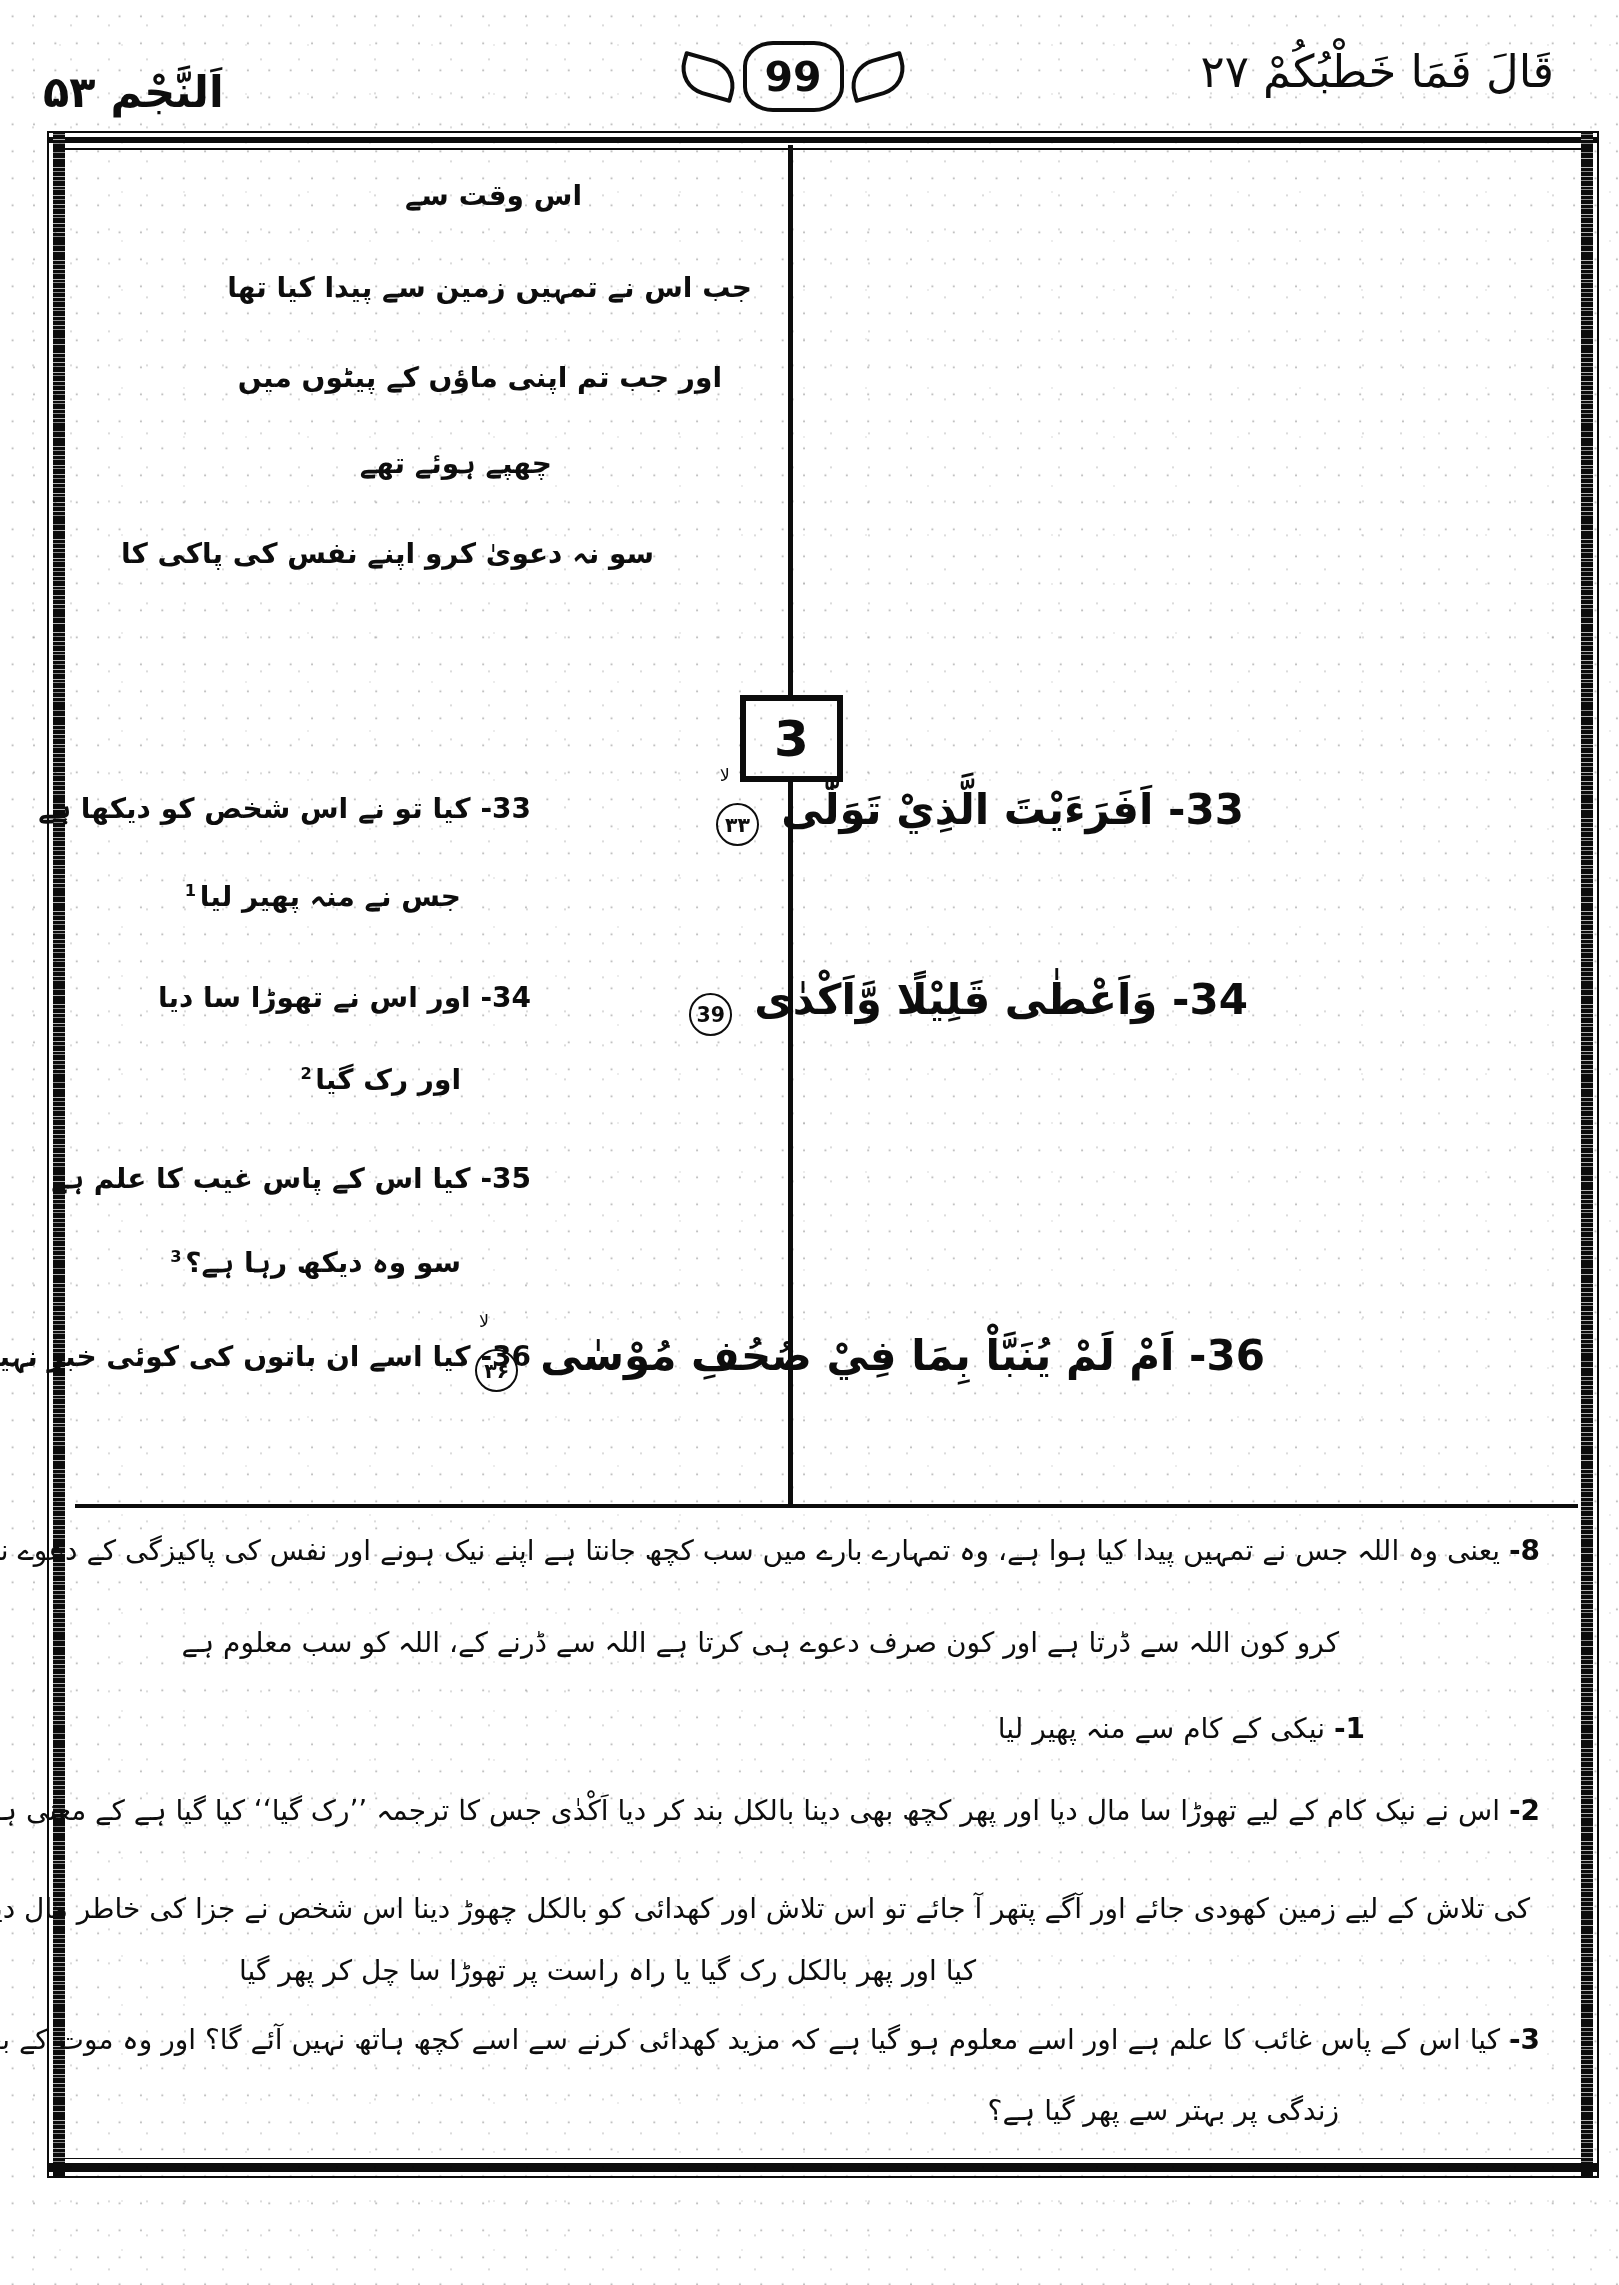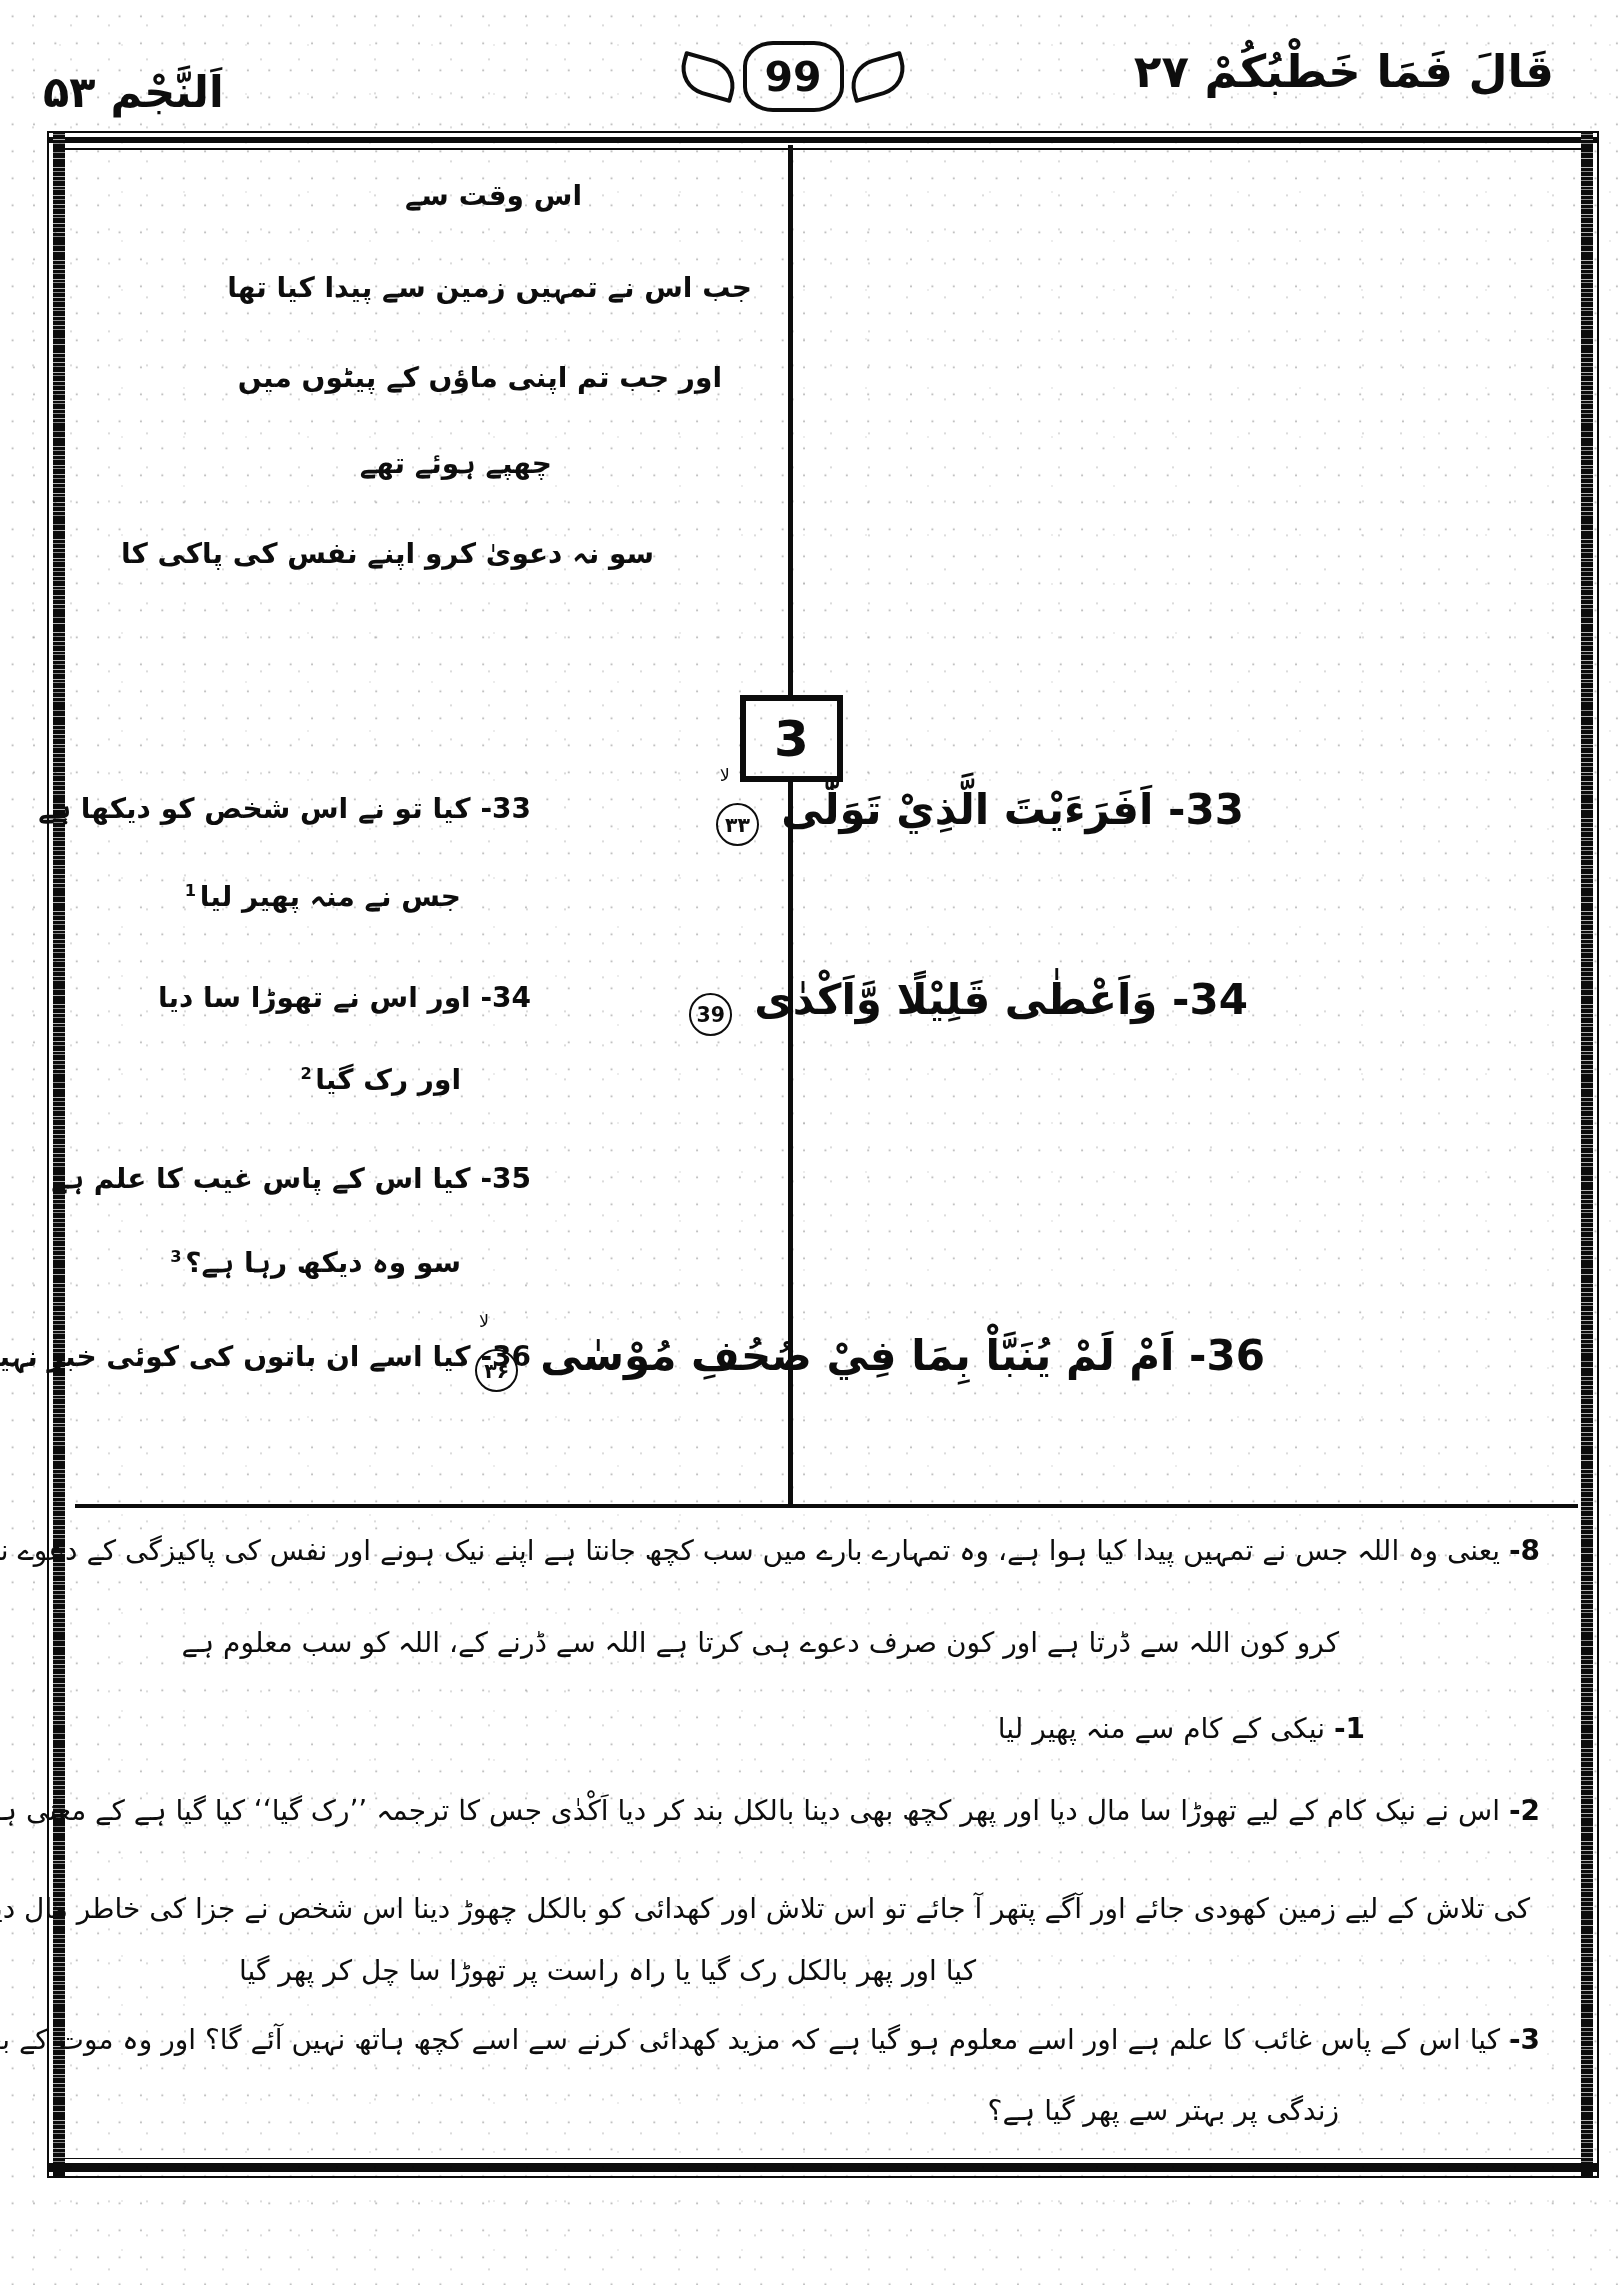--- a/index.html
+++ b/index.html
@@ -3,21 +3,21 @@
 <meta charset="utf-8">
 <style>
   html,body{margin:0;padding:0;background:#ffffff;}
   .page{position:relative;width:1619px;height:2286px;background:#fff;overflow:hidden;
         font-family:"DejaVu Sans",sans-serif;color:#0d0d0d;}
   .urdu{direction:rtl;font-family:"DejaVu Sans",sans-serif;color:#0d0d0d;}
   .abs{position:absolute;white-space:nowrap;}
 
   
   .hdr-surah{left:43px;top:50px;font-size:43px;font-weight:700;margin-top:17px;}
-  .hdr-juz{right:65px;top:45px;font-size:45px;font-weight:700;}
+  .hdr-juz{right:65px;top:45px;font-size:45px;font-weight:400;}
   .orn{left:679px;top:32px;height:89px;display:flex;align-items:center;gap:5.6px;}
   .orn-leaf{width:50px;height:30px;border:4.7px solid #0d0d0d;border-radius:1.9px 28px 1.9px 28px;background:#fff;}
   .leaf-l{transform:rotate(16deg);}
   .leaf-r{transform:scaleX(-1) rotate(16deg);}
   .orn-bubble{min-width:93px;height:63px;border:4.7px solid #0d0d0d;border-radius:30px/25px;
       display:flex;align-items:center;justify-content:center;font-size:41px;font-weight:700;background:#fff;}
 
   
   .frame{position:absolute;left:47px;top:131px;width:1548px;height:2043px;border:2.8px solid #0c0c0c;z-index:5;}
   .edge-top{position:absolute;left:0;right:0;top:3.7px;height:6.5px;background:#0c0c0c;}

